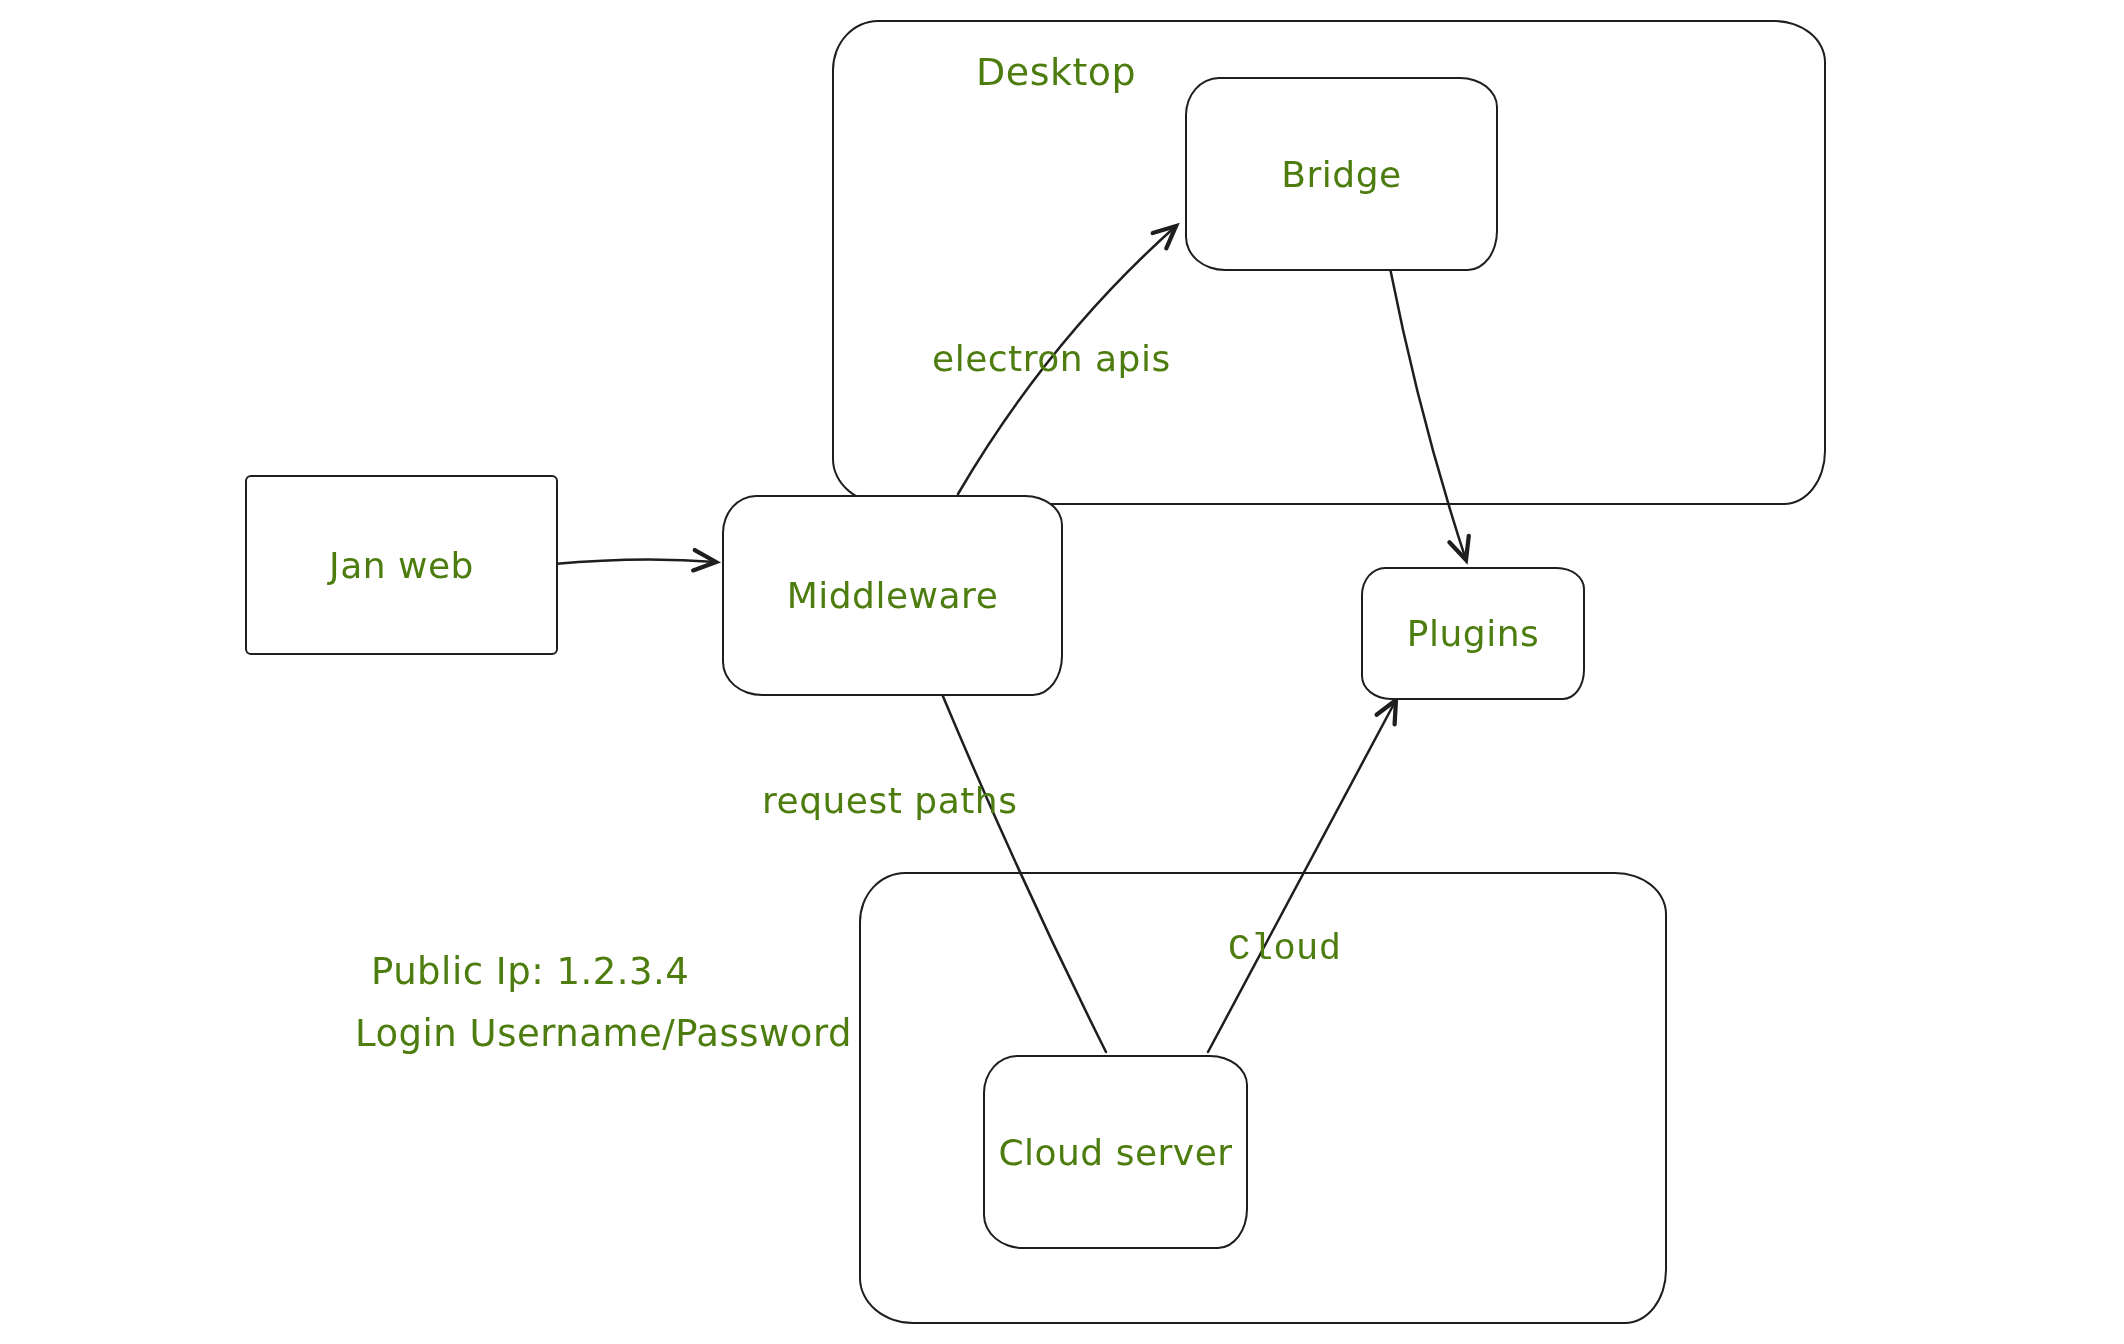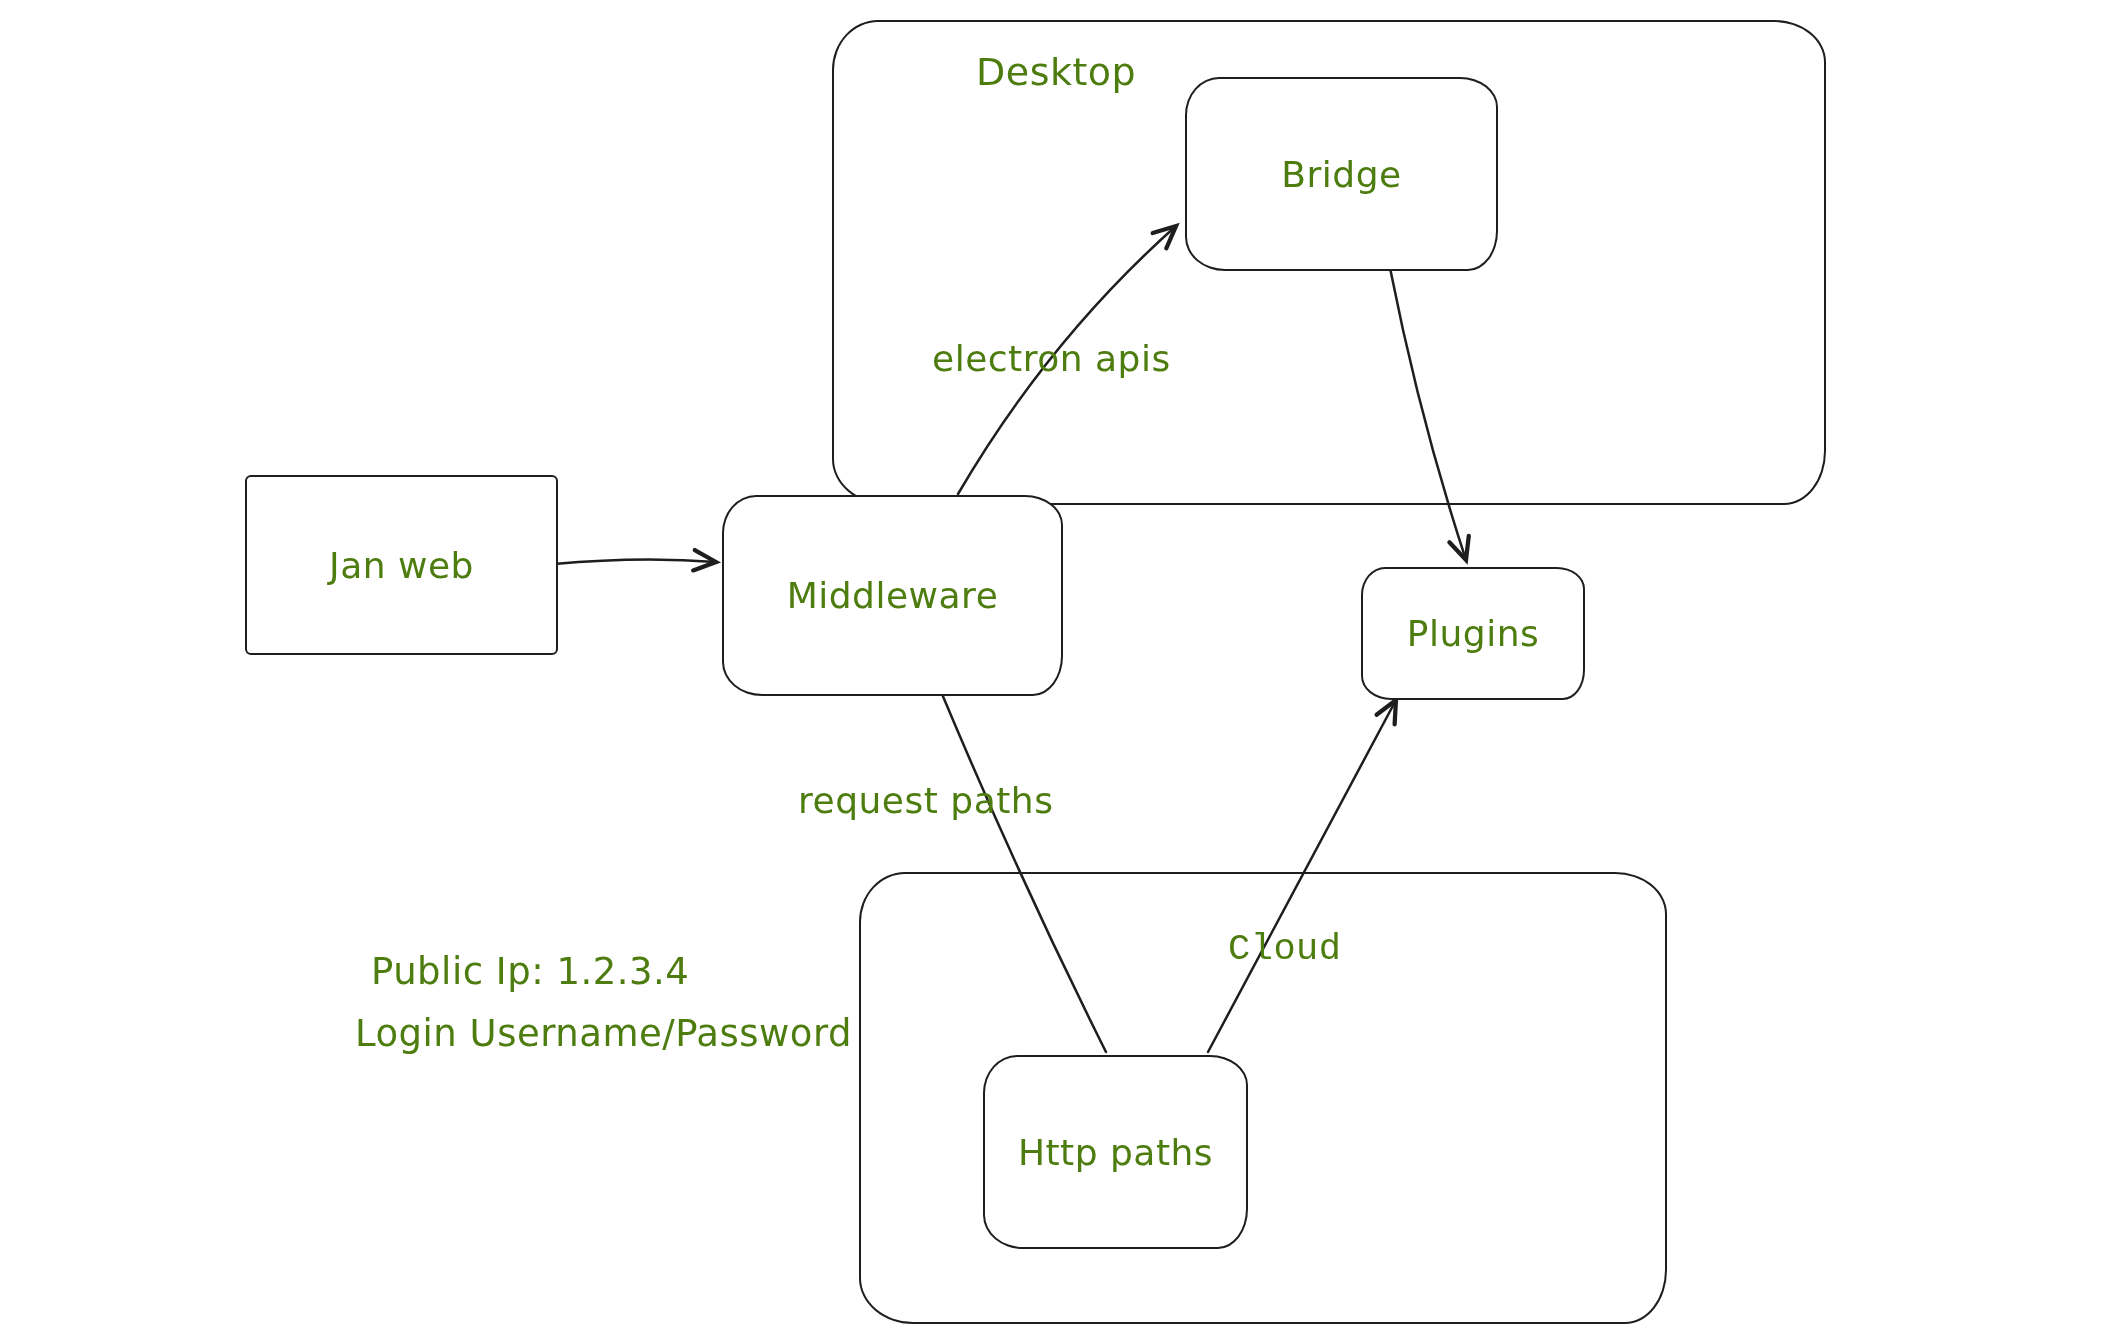--- a/index.html
+++ b/index.html
@@ -65,21 +65,21 @@
     position: absolute;
     z-index: 4;
     font-size: 36px;
     letter-spacing: 0.5px;
     color: #4d7c0f;
     white-space: nowrap;
   }
   #label-desktop       { left: 976px;  top: 50px;  font-size: 38px; }
   #label-cloud         { left: 1228px; top: 928px; font-size: 37px; font-family: Liberation Mono, monospace; }
   #label-electron-apis { left: 932px;  top: 338px; }
-  #label-request-paths { left: 762px;  top: 780px; margin-left: 36px; }
+  #label-request-paths { left: 762px;  top: 780px; }
   #annotation-public-ip { left: 371px; top: 950px;  font-size: 37px; }
   #annotation-login     { left: 355px; top: 1012px; font-size: 37px; }
 </style>
 </head>
 <body>
 
 <div id="canvas">
 
   <div class="group" id="group-desktop"></div>
   <div class="group" id="group-cloud"></div>
@@ -103,21 +103,21 @@
   <div class="node" id="node-middleware">
     <span>Middleware</span>
   </div>
   <div class="node" id="node-bridge">
     <span>Bridge</span>
   </div>
   <div class="node" id="node-plugins">
     <span>Plugins</span>
   </div>
   <div class="node" id="node-http-server">
-    <span>Http paths</span>
+    <span>Cloud server</span>
   </div>
 
   <div class="float-label" id="label-desktop">Desktop</div>
   <div class="float-label" id="label-cloud">Cloud</div>
 
   <div class="float-label" id="label-electron-apis">electron apis</div>
   <div class="float-label" id="label-request-paths">request paths</div>
 
   <div class="float-label" id="annotation-public-ip">Public Ip: 1.2.3.4</div>
   <div class="float-label" id="annotation-login">Login Username/Password</div>

